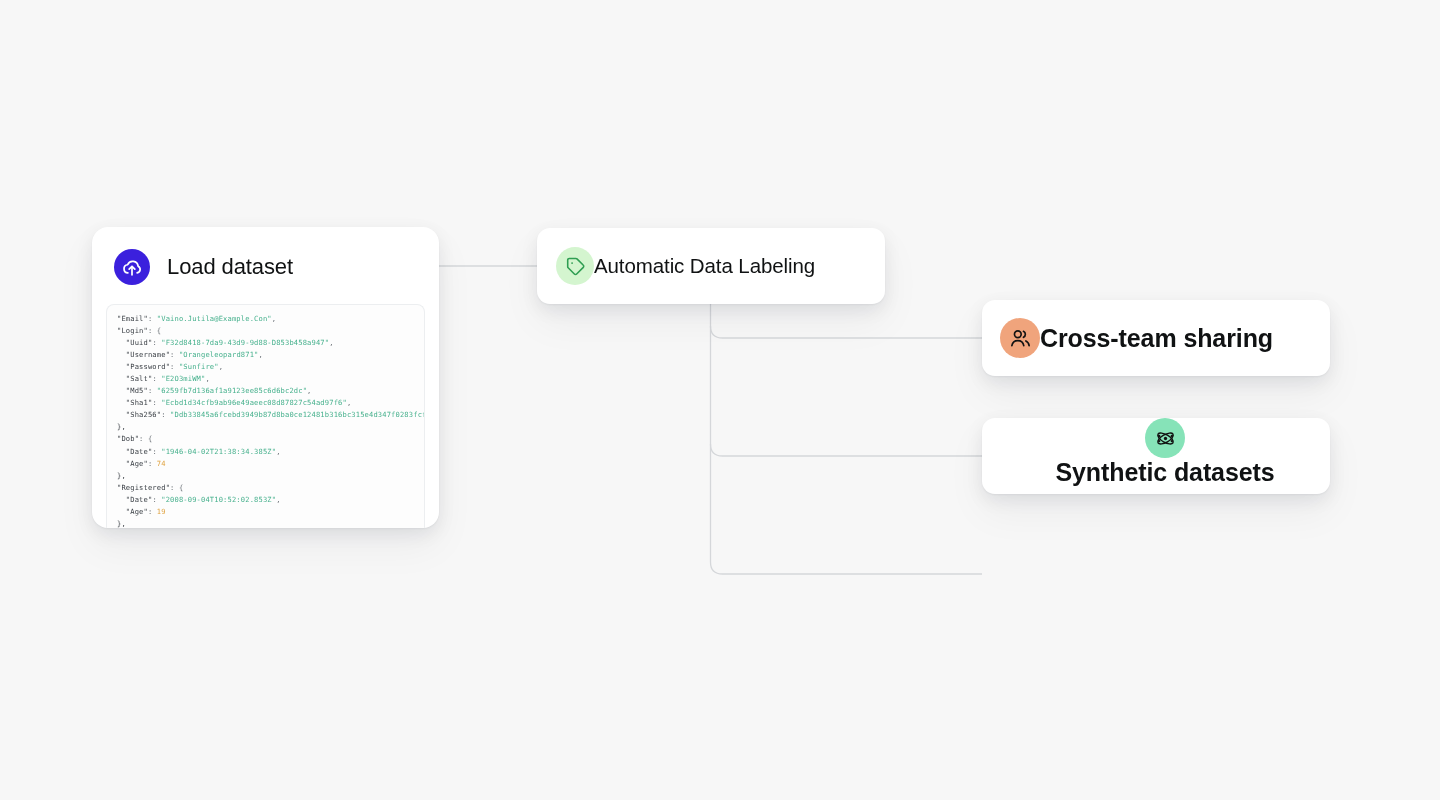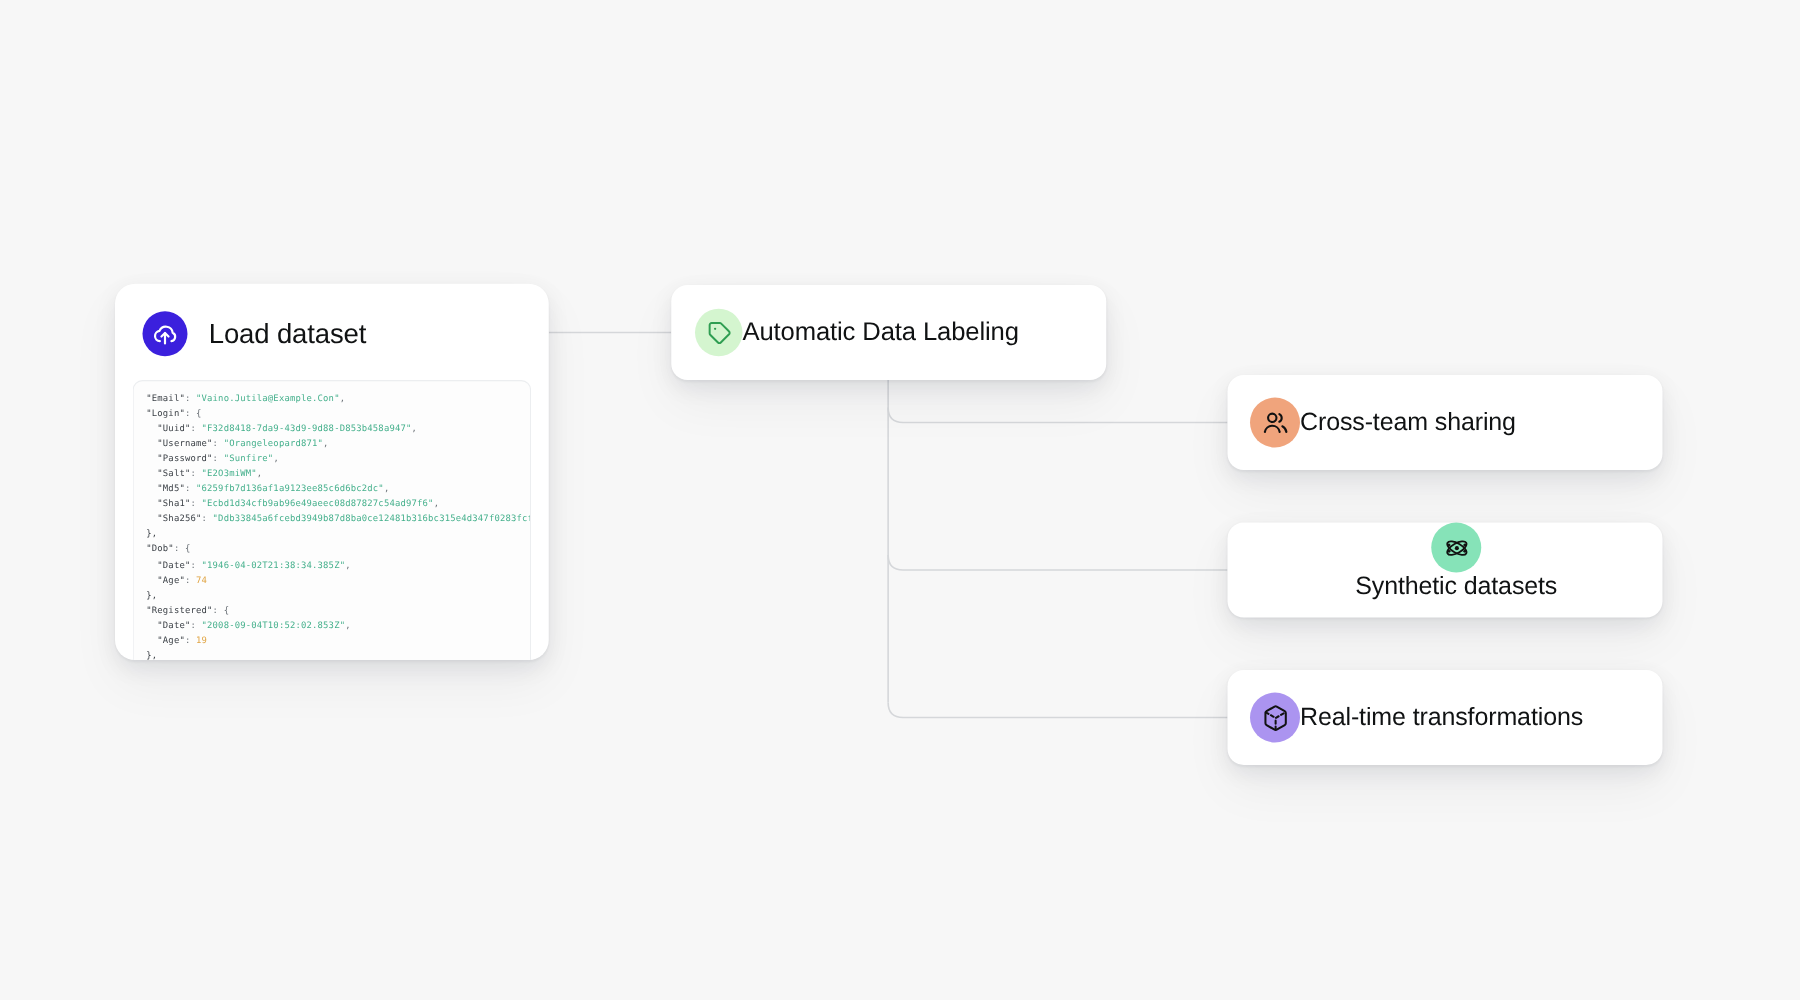--- a/index.html
+++ b/index.html
@@ -140,21 +140,21 @@
     border-radius: 13px;
     display: flex;
     align-items: center;
     padding-left: 18px;
   }
 
   .feature-card .icon-circle {
     width: 40px; height: 40px;
   }
 
-  .feature-card .card-title { font-size: 20px; }
+  .feature-card .card-title { font-size: 25px; font-weight: bold; }
 
   #card-sharing    { top: 300px; }
   #card-synthetic  { top: 418px; flex-direction: column; }
   #card-realtime   { top: 536px; }
 
   #card-sharing   .icon-circle { background: #f0a47c; }
   #card-synthetic .icon-circle { background: #86e3b8; }
   #card-realtime  .icon-circle { background: #ab94f0; }
 </style>
 </head>
@@ -239,24 +239,14 @@
         <circle cx="12" cy="12" r="1.7" fill="#121212" stroke="none"></circle>
         <circle cx="5.4" cy="9.3" r="1.25" fill="#121212" stroke="none"></circle>
         <circle cx="18.6" cy="14.7" r="1.25" fill="#121212" stroke="none"></circle>
         <circle cx="5.4" cy="14.7" r="1.25" fill="#121212" stroke="none"></circle>
         <circle cx="18.6" cy="9.3" r="1.25" fill="#121212" stroke="none"></circle>
       </svg>
     </span>
     <span class="card-title">Synthetic datasets</span>
   </div>
 
-  <div class="card feature-card" id="card-realtime">
-    <span class="icon-circle">
-      <svg width="23" height="23" viewBox="0 0 24 24" fill="none" stroke="#121212" stroke-width="1.7" stroke-linecap="round" stroke-linejoin="round">
-        <path d="M20.5 16.2V7.8a1.8 1.8 0 0 0-.9-1.55l-6.7-3.9a1.8 1.8 0 0 0-1.8 0l-6.7 3.9A1.8 1.8 0 0 0 3.5 7.8v8.4a1.8 1.8 0 0 0 .9 1.55l6.7 3.9a1.8 1.8 0 0 0 1.8 0l6.7-3.9a1.8 1.8 0 0 0 .9-1.55z"></path>
-        <path d="M3.8 7.1 12 11.9l8.2-4.8" stroke-dasharray="2.6 2.3"></path>
-        <path d="M12 21.6V11.9" stroke-dasharray="2.6 2.3"></path>
-      </svg>
-    </span>
-    <span class="card-title">Real-time transformations</span>
-  </div>
 
 </div>
 
 </body></html>

